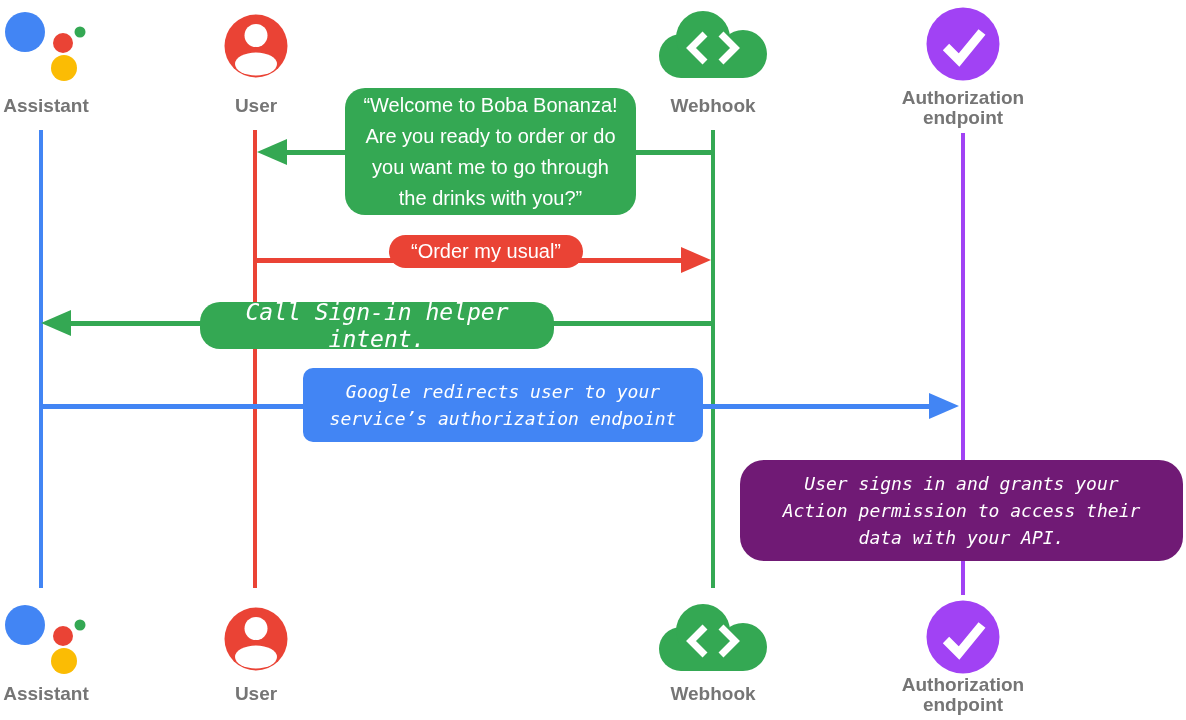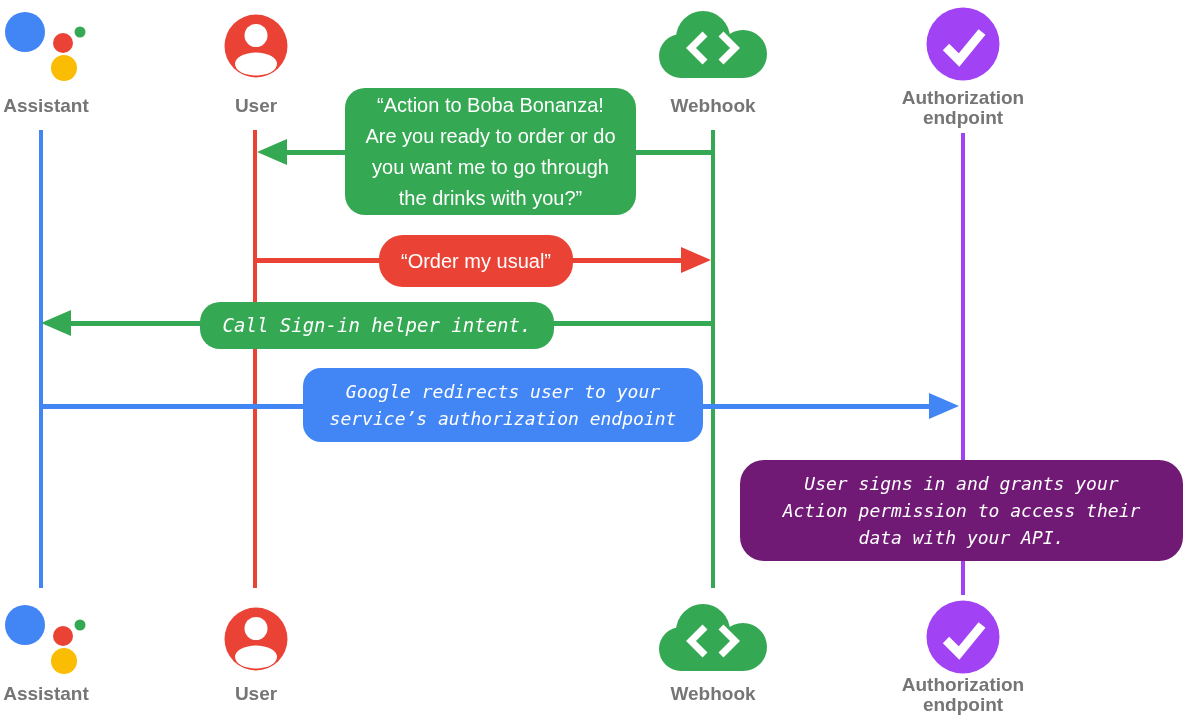--- a/index.html
+++ b/index.html
@@ -25,21 +25,21 @@
   .ah-right-red{border-left:30px solid #EA4335;}
   .ah-right-blue{border-left:30px solid #4285F4;}
   
   .bubble{position:absolute;z-index:3;display:flex;align-items:center;justify-content:center;
     color:#ffffff;text-align:center;box-sizing:border-box;}
   .bb-green{background:#34A853;}
   .bb-red{background:#EA4335;}
   .bb-blue{background:#4285F4;}
   .bb-cyan{background:#701a75;}
   .sans-bubble{font-family:"Liberation Sans",sans-serif;font-size:20px;line-height:31px;}
-  .mono-bubble{font-family:"DejaVu Sans Mono",monospace;font-style:italic;font-size:19px;line-height:27px;}
+  .mono-bubble{font-family:"DejaVu Sans Mono",monospace;font-style:italic;font-size:23px;line-height:27px;}
   .mono-bubble.small{font-size:18px;line-height:27px;}
   
   .actor-icon{position:absolute;z-index:4;}
   .actor-label{position:absolute;z-index:4;width:160px;text-align:center;
     font-weight:bold;font-size:19px;line-height:20px;color:#757575;}
 </style>
 </head>
 <body>
 
 <div id="stage">
@@ -54,27 +54,27 @@
 
   <div class="arrow-line al-red" style="left:257px;top:258px;width:425px;"></div>
   <div class="arrowhead ah-right-red" style="left:681px;top:247px;"></div>
 
   <div class="arrow-line al-green" style="left:65px;top:321px;width:648px;"></div>
   <div class="arrowhead ah-left-green2" style="left:41px;top:310px;"></div>
 
   <div class="arrow-line al-blue" style="left:41px;top:404px;width:890px;"></div>
   <div class="arrowhead ah-right-blue" style="left:929px;top:393px;"></div>
 
-  <div class="bubble bb-green sans-bubble" style="left:345px;top:88px;width:291px;height:127px;border-radius:20px;padding:0 16px;">“Action to Boba Bonanza! Are you ready to order or do you want me to go through the drinks with you?”</div>
+  <div class="bubble bb-green sans-bubble" style="left:345px;top:88px;width:291px;height:127px;border-radius:20px;padding:0 16px;">“Welcome to Boba Bonanza! Are you ready to order or do you want me to go through the drinks with you?”</div>
 
-  <div class="bubble bb-red sans-bubble" style="left:379px;top:235px;width:194px;height:52px;border-radius:24px;">“Order my usual”</div>
+  <div class="bubble bb-red sans-bubble" style="left:389px;top:235px;width:194px;height:33px;border-radius:24px;">“Order my usual”</div>
 
   <div class="bubble bb-green mono-bubble" style="left:200px;top:302px;width:354px;height:47px;border-radius:20px;">Call Sign-in helper intent.</div>
 
-  <div class="bubble bb-blue mono-bubble small" style="left:303px;top:368px;width:400px;height:74px;border-radius:18px;padding:0 12px;">Google redirects user to your service’s authorization endpoint</div>
+  <div class="bubble bb-blue mono-bubble small" style="left:303px;top:368px;width:400px;height:74px;border-radius:10px;padding:0 12px;">Google redirects user to your service’s authorization endpoint</div>
 
   <div class="bubble bb-cyan mono-bubble small" style="left:740px;top:460px;width:443px;height:101px;border-radius:24px;padding:0 30px;">User signs in and grants your Action permission to access their data with your API.</div>
 
   <svg class="actor-icon" style="left:2px;top:4px;" width="95" height="80" viewBox="0 0 95 80">
     <circle cx="23" cy="28" r="20" fill="#4285F4"></circle>
     <circle cx="61" cy="39" r="10" fill="#EA4335"></circle>
     <circle cx="78" cy="28" r="5.5" fill="#34A853"></circle>
     <circle cx="62" cy="64" r="13" fill="#FBBC04"></circle>
   </svg>
 

